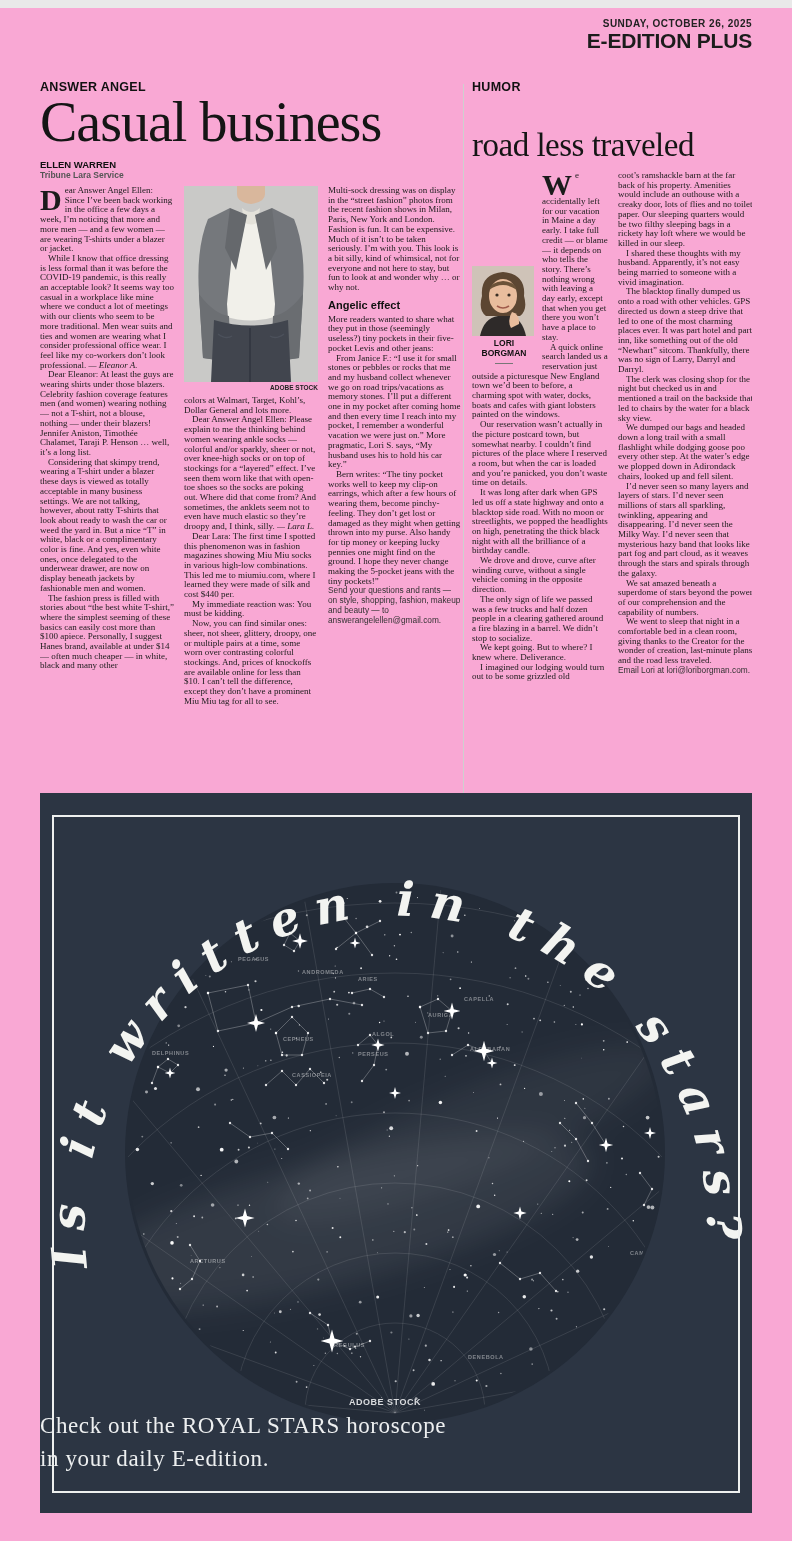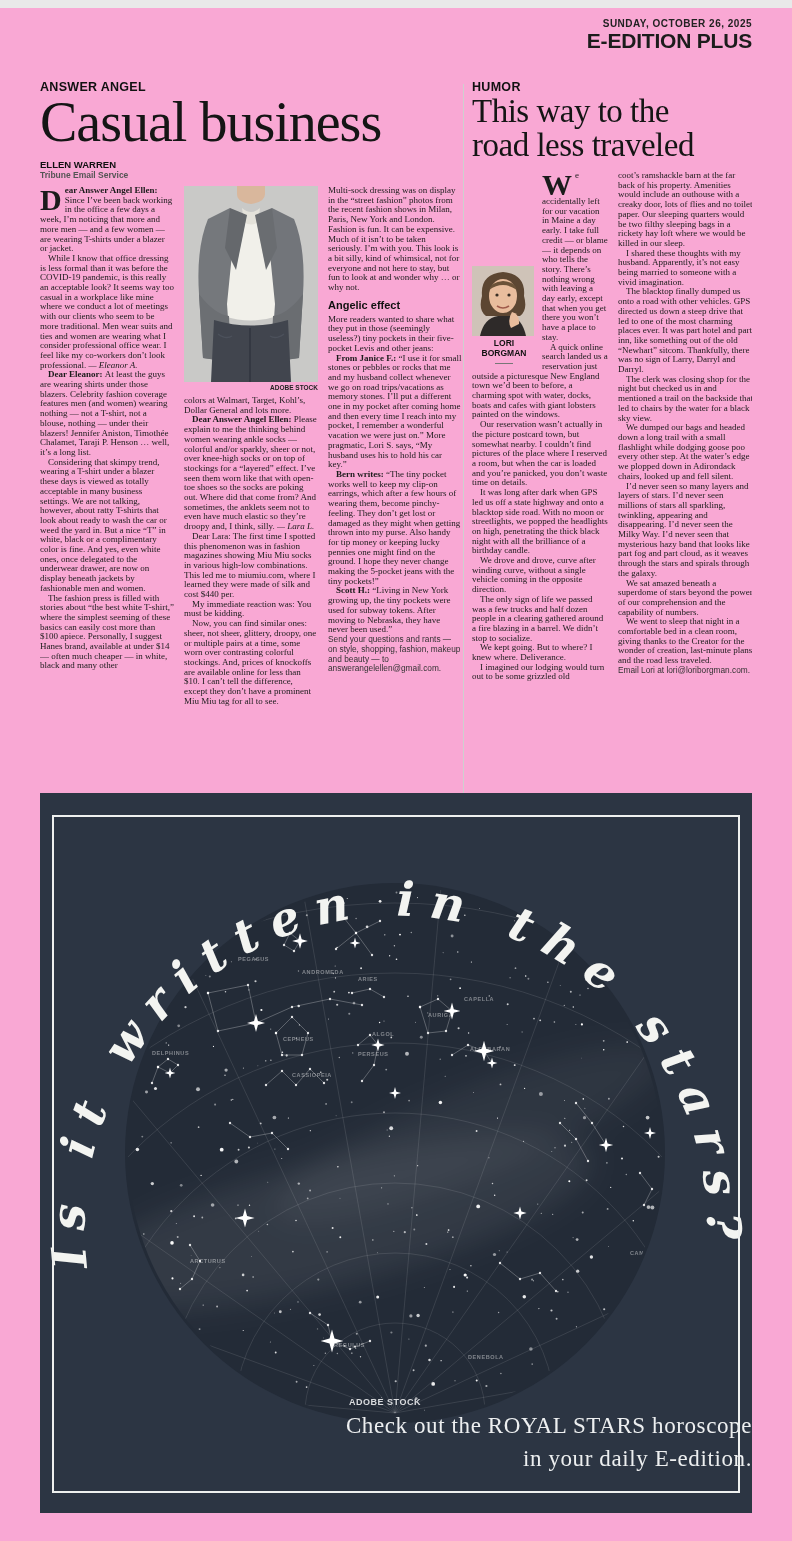--- a/index.html
+++ b/index.html
@@ -18,21 +18,21 @@
 
   .aa{position:absolute;left:40px;top:72px;width:422px}
   .aa .headline{font:400 56px/56px "Liberation Serif",serif;letter-spacing:-1px;margin-top:4px;color:#151515}
   .byline{margin-top:9px;font:800 9.5px/11px "Liberation Sans",sans-serif;color:#111}
   .byorg{font:700 8.5px/10px "Liberation Sans",sans-serif;color:#555}
 
   .cols{display:flex;gap:10px;margin-top:6px;height:634px;overflow:hidden}
   .col{width:134px;flex:none;font:400 9px/9.7px "Liberation Serif",serif;text-align:left}
   .col p{margin:0;text-indent:8px}
   .col p.noind{text-indent:0}
-  .col b{font-weight:700}
+  .col b{font-weight:400}
   .col i{font-style:italic}
   .dc{float:left;font:700 30px/24px "Liberation Serif",serif;padding:2px 3px 0 0}
   .subhead{font:700 11px/13px "Liberation Sans",sans-serif;margin:6px 0 3px;color:#111}
   .colfooter{margin-top:10px;font:400 8.3px/9.8px "Liberation Sans",sans-serif;color:#333}
 
   figure{margin:0}
   .photo{width:134px;margin-bottom:4px}
   .photo .ph{width:134px;height:196px;background:#c9c9c7;overflow:hidden}
   .photo figcaption{text-align:right;font:700 6.5px/8px "Liberation Sans",sans-serif;color:#222;margin-top:2px}
 
@@ -43,40 +43,40 @@
   .lori{float:left;width:64px;margin:95px 6px 3px 0}
   .lori .pic{width:62px;height:70px;background:#cfc3b8;overflow:hidden}
   .lori figcaption{font:800 8.5px/9.5px "Liberation Sans",sans-serif;text-align:center;margin-top:3px;color:#111}
   .lori .dash{width:18px;border-top:1.4px solid #777;margin:5px auto 0}
 
   
   .ad{position:absolute;left:40px;top:785px;width:712px;height:720px;background:#2c3543;overflow:hidden}
   .ad .frame{position:absolute;left:12px;right:12px;top:22px;bottom:20px;border:2px solid #eef0ef;pointer-events:none}
   .ad svg.chart{position:absolute;left:0;top:0}
   .arctext{font-family:"DejaVu Serif",serif;font-style:italic;font-weight:700;fill:#f3f4f1}
-  .cta{position:absolute;left:0;right:0;top:616px;text-align:right;
+  .cta{position:absolute;left:0;right:0;top:616px;text-align:left;
        font:400 23px/33px "Liberation Serif",serif;color:#edeff0;letter-spacing:.6px}
   .const-label{font:600 5.5px "Liberation Sans",sans-serif;fill:rgba(255,255,255,.42);letter-spacing:.6px}
   .ad-credit{font:700 9px "Liberation Sans",sans-serif;fill:#d9dbde;letter-spacing:.5px}
 </style>
 </head>
 <body>
 
 <div class="page">
 
   <div class="mast-date">SUNDAY, OCTOBER 26, 2025</div>
   <div class="mast-edition">E-EDITION PLUS</div>
 
   <div class="vdiv"></div>
 
   <section class="aa">
     <div class="kicker">ANSWER ANGEL</div>
     <h1 class="headline" style="margin:0">Casual business</h1>
     <div class="byline">ELLEN WARREN</div>
-    <div class="byorg">Tribune Email Service</div>
+    <div class="byorg">Tribune Lara Service</div>
     <div class="cols">
       <div class="col">
           <p class="noind"><span class="dc">D</span><b>ear Answer Angel Ellen: </b>Since I’ve been back working in the office a few days a week, I’m noticing that more and more men — and a few women — are wearing T-shirts under a blazer or jacket.</p>
           <p>While I know that office dressing is less formal than it was before the COVID-19 pandemic, is this really an acceptable look? It seems way too casual in a workplace like mine where we conduct a lot of meetings with our clients who seem to be more traditional. Men wear suits and ties and women are wearing what I consider professional office wear. I feel like my co-workers don’t look professional. <i>— Eleanor A.</i></p>
           <p><b>Dear Eleanor: </b>At least the guys are wearing shirts under those blazers. Celebrity fashion coverage features men (and women) wearing nothing — not a T-shirt, not a blouse, nothing — under their blazers! Jennifer Aniston, Timothée Chalamet, Taraji P. Henson … well, it’s a long list.</p>
           <p>Considering that skimpy trend, wearing a T-shirt under a blazer these days is viewed as totally acceptable in many business settings. We are not talking, however, about ratty T-shirts that look about ready to wash the car or weed the yard in. But a nice “T” in white, black or a complimentary color is fine. And yes, even white ones, once delegated to the underwear drawer, are now on display beneath jackets by fashionable men and women.</p>
           <p>The fashion press is filled with stories about “the best white T-shirt,” where the simplest seeming of these basics can easily cost more than $100 apiece. Personally, I suggest Hanes brand, available at under $14 — often much cheaper — in white, black and many other</p>
         </div>
       <div class="col">
         <figure class="photo">
@@ -109,31 +109,30 @@
             <p>Now, you can find similar ones: sheer, not sheer, glittery, droopy, one or multiple pairs at a time, some worn over contrasting colorful stockings. And, prices of knockoffs are available online for less than $10. I can’t tell the difference, except they don’t have a prominent Miu Miu tag for all to see.</p>
           </div>
       </div>
       <div class="col">
         <div>
             <p class="noind">Multi-sock dressing was on display in the “street fashion” photos from the recent fashion shows in Milan, Paris, New York and London. Fashion is fun. It can be expensive. Much of it isn’t to be taken seriously. I’m with you. This look is a bit silly, kind of whimsical, not for everyone and not here to stay, but fun to look at and wonder why … or why not.</p>
             <div class="subhead">Angelic effect</div>
             <p class="noind">More readers wanted to share what they put in those (seemingly useless?) tiny pockets in their five-pocket Levis and other jeans:</p>
             <p><b>From Janice F.: </b>“I use it for small stones or pebbles or rocks that me and my husband collect whenever we go on road trips/vacations as memory stones. I’ll put a different one in my pocket after coming home and then every time I reach into my pocket, I remember a wonderful vacation we were just on.” More pragmatic, Lori S. says, “My husband uses his to hold his car key.”</p>
             <p><b>Bern writes: </b>“The tiny pocket works well to keep my clip-on earrings, which after a few hours of wearing them, become pinchy-feeling. They don’t get lost or damaged as they might when getting thrown into my purse. Also handy for tip money or keeping lucky pennies one might find on the ground. I hope they never change making the 5-pocket jeans with the tiny pockets!”</p>
-            <p><b>Scott H.: </b>“Living in New York growing up, the tiny pockets were used for subway tokens. After moving to Nebraska, they have never been used.”</p>
           </div>
         <p class="colfooter noind">Send your questions and rants — on style, shopping, fashion, makeup and beauty — to answerangelellen@gmail.com.</p>
       </div>
     </div>
   </section>
 
   <section class="humor">
     <div class="kicker">HUMOR</div>
     <h1 class="headline" style="margin:0">
-      <span>This way to the</span><br>
+      <br>
       <span>road less traveled</span>
     </h1>
     <div class="cols">
       <div class="col">
         <figure class="lori">
           <div class="pic">
             <svg width="62" height="70" viewBox="0 0 62 70">
               <rect width="62" height="70" fill="#cfc3b8"></rect>
               <path d="M10 30 Q8 8 31 6 Q54 8 52 30 Q56 44 48 50 L14 50 Q6 44 10 30 Z" fill="#5c4632"></path>
               <ellipse cx="31" cy="30" rx="14" ry="17" fill="#e9bd9d"></ellipse>

